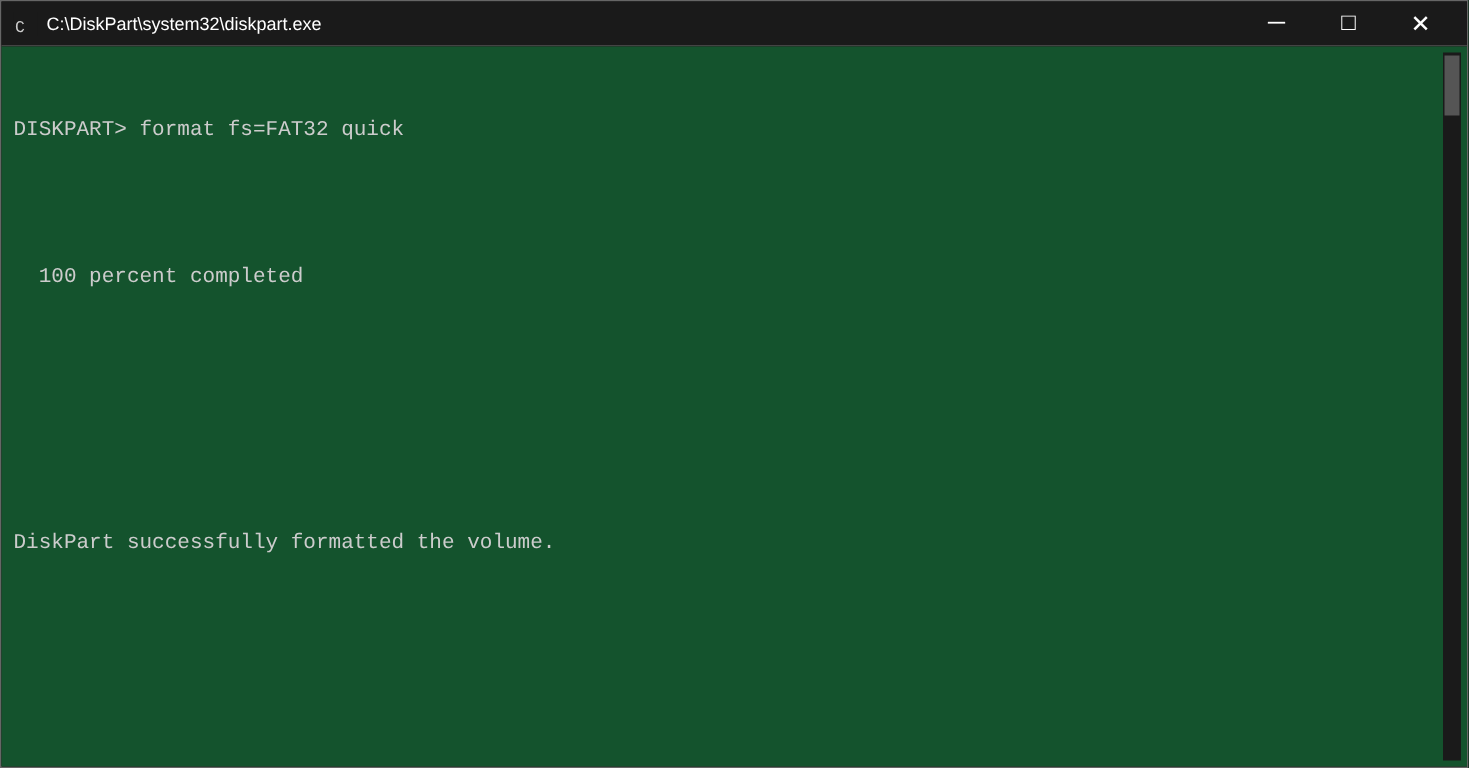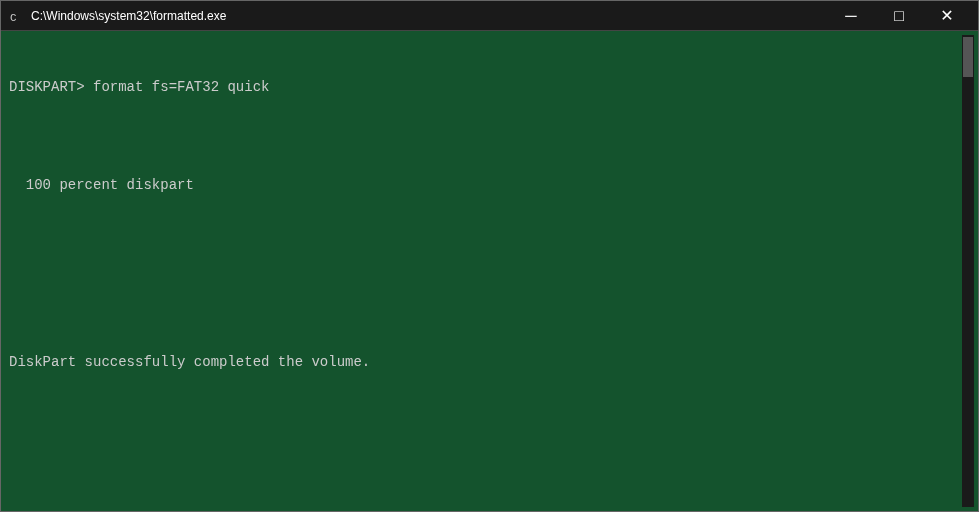--- a/index.html
+++ b/index.html
@@ -129,38 +129,38 @@
 
 <div class="window">
   <div class="title-bar">
     <div class="title-bar-left">
       <div class="title-bar-icon">
         <svg viewBox="0 0 16 16" fill="none" xmlns="http://www.w3.org/2000/svg">
           <rect width="16" height="16" fill="#1a1a1a"></rect>
           <text x="1" y="13" font-size="11" fill="#cccccc" font-family="Courier New">C</text>
         </svg>
       </div>
-      <span class="title-text">C:\Windows\system32\formatted.exe</span>
+      <span class="title-text">C:\DiskPart\system32\diskpart.exe</span>
     </div>
     <div class="title-bar-controls">
       <button class="title-btn minimize">─</button>
       <button class="title-btn maximize">□</button>
       <button class="title-btn close">✕</button>
     </div>
   </div>
 
   <div class="console-area">
     <div class="console-content">
       <span class="console-line prompt">DISKPART&gt; format fs=FAT32 quick</span>
       <br>
-      <span class="console-line">  100 percent diskpart</span>
+      <span class="console-line">  100 percent completed</span>
       <br>
       <span class="console-line"></span>
       <br>
-      <span class="console-line">DiskPart successfully completed the volume.</span>
+      <span class="console-line">DiskPart successfully formatted the volume.</span>
       <br>
       <span class="console-line"></span>
       <br>
       
     </div>
     <div class="scrollbar">
       <div class="scroll-thumb"></div>
     </div>
   </div>
 </div>

